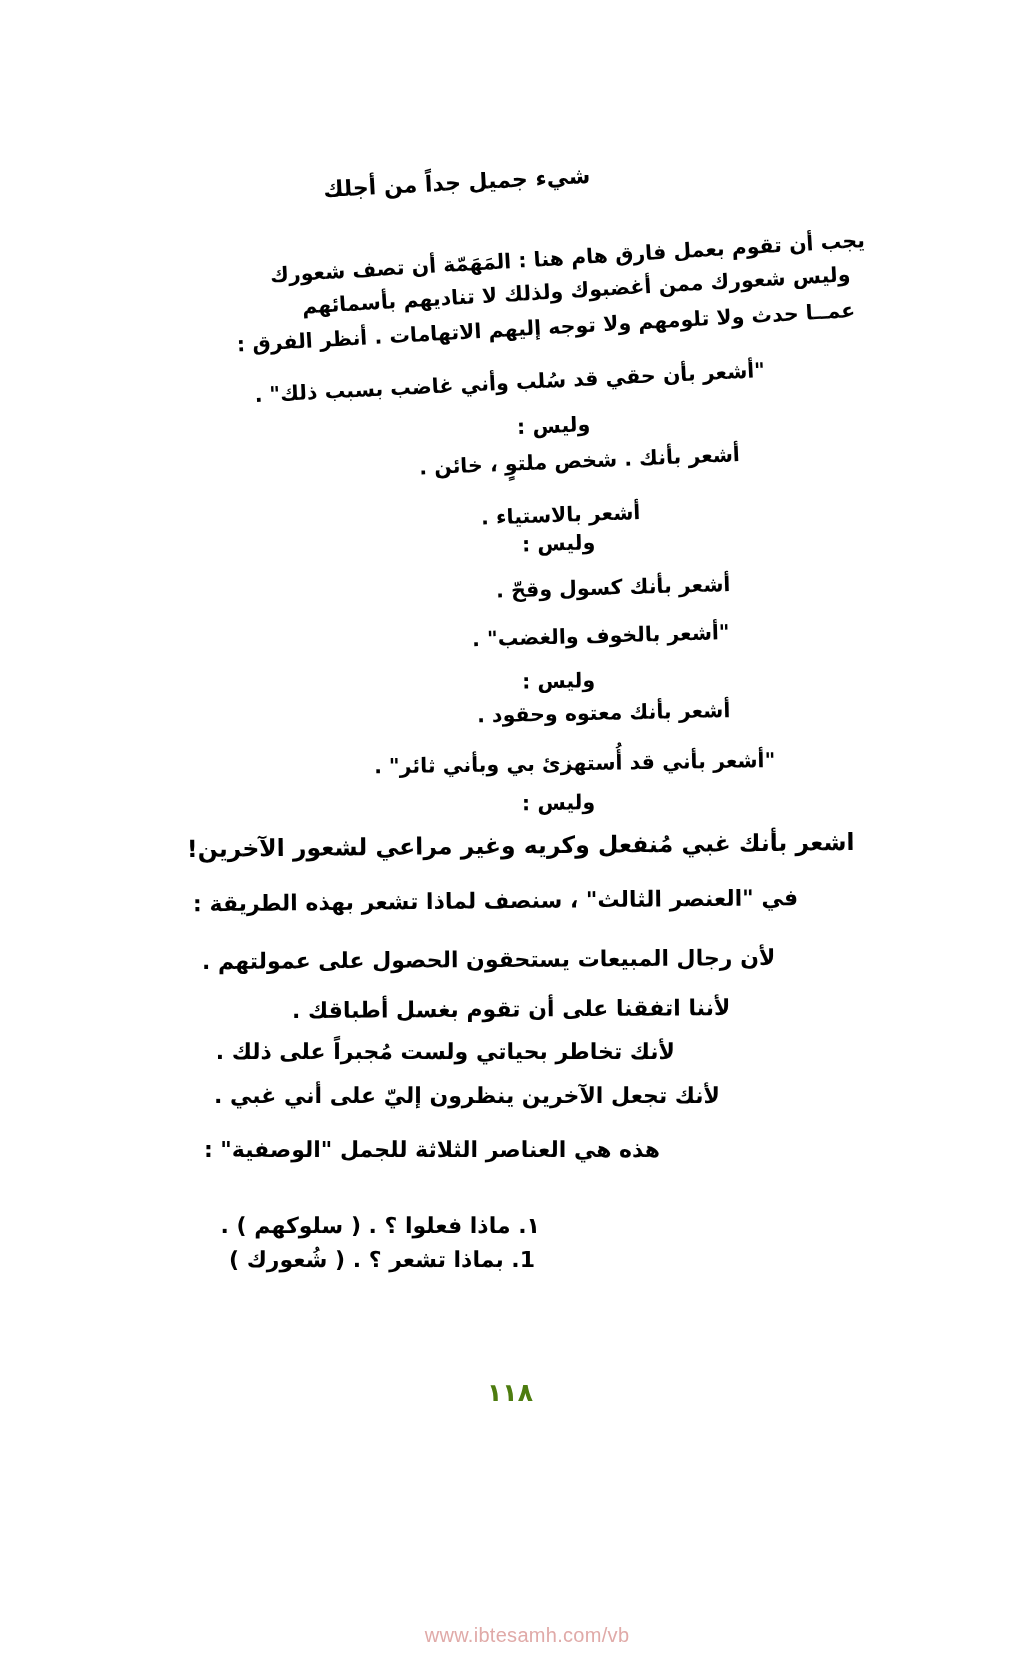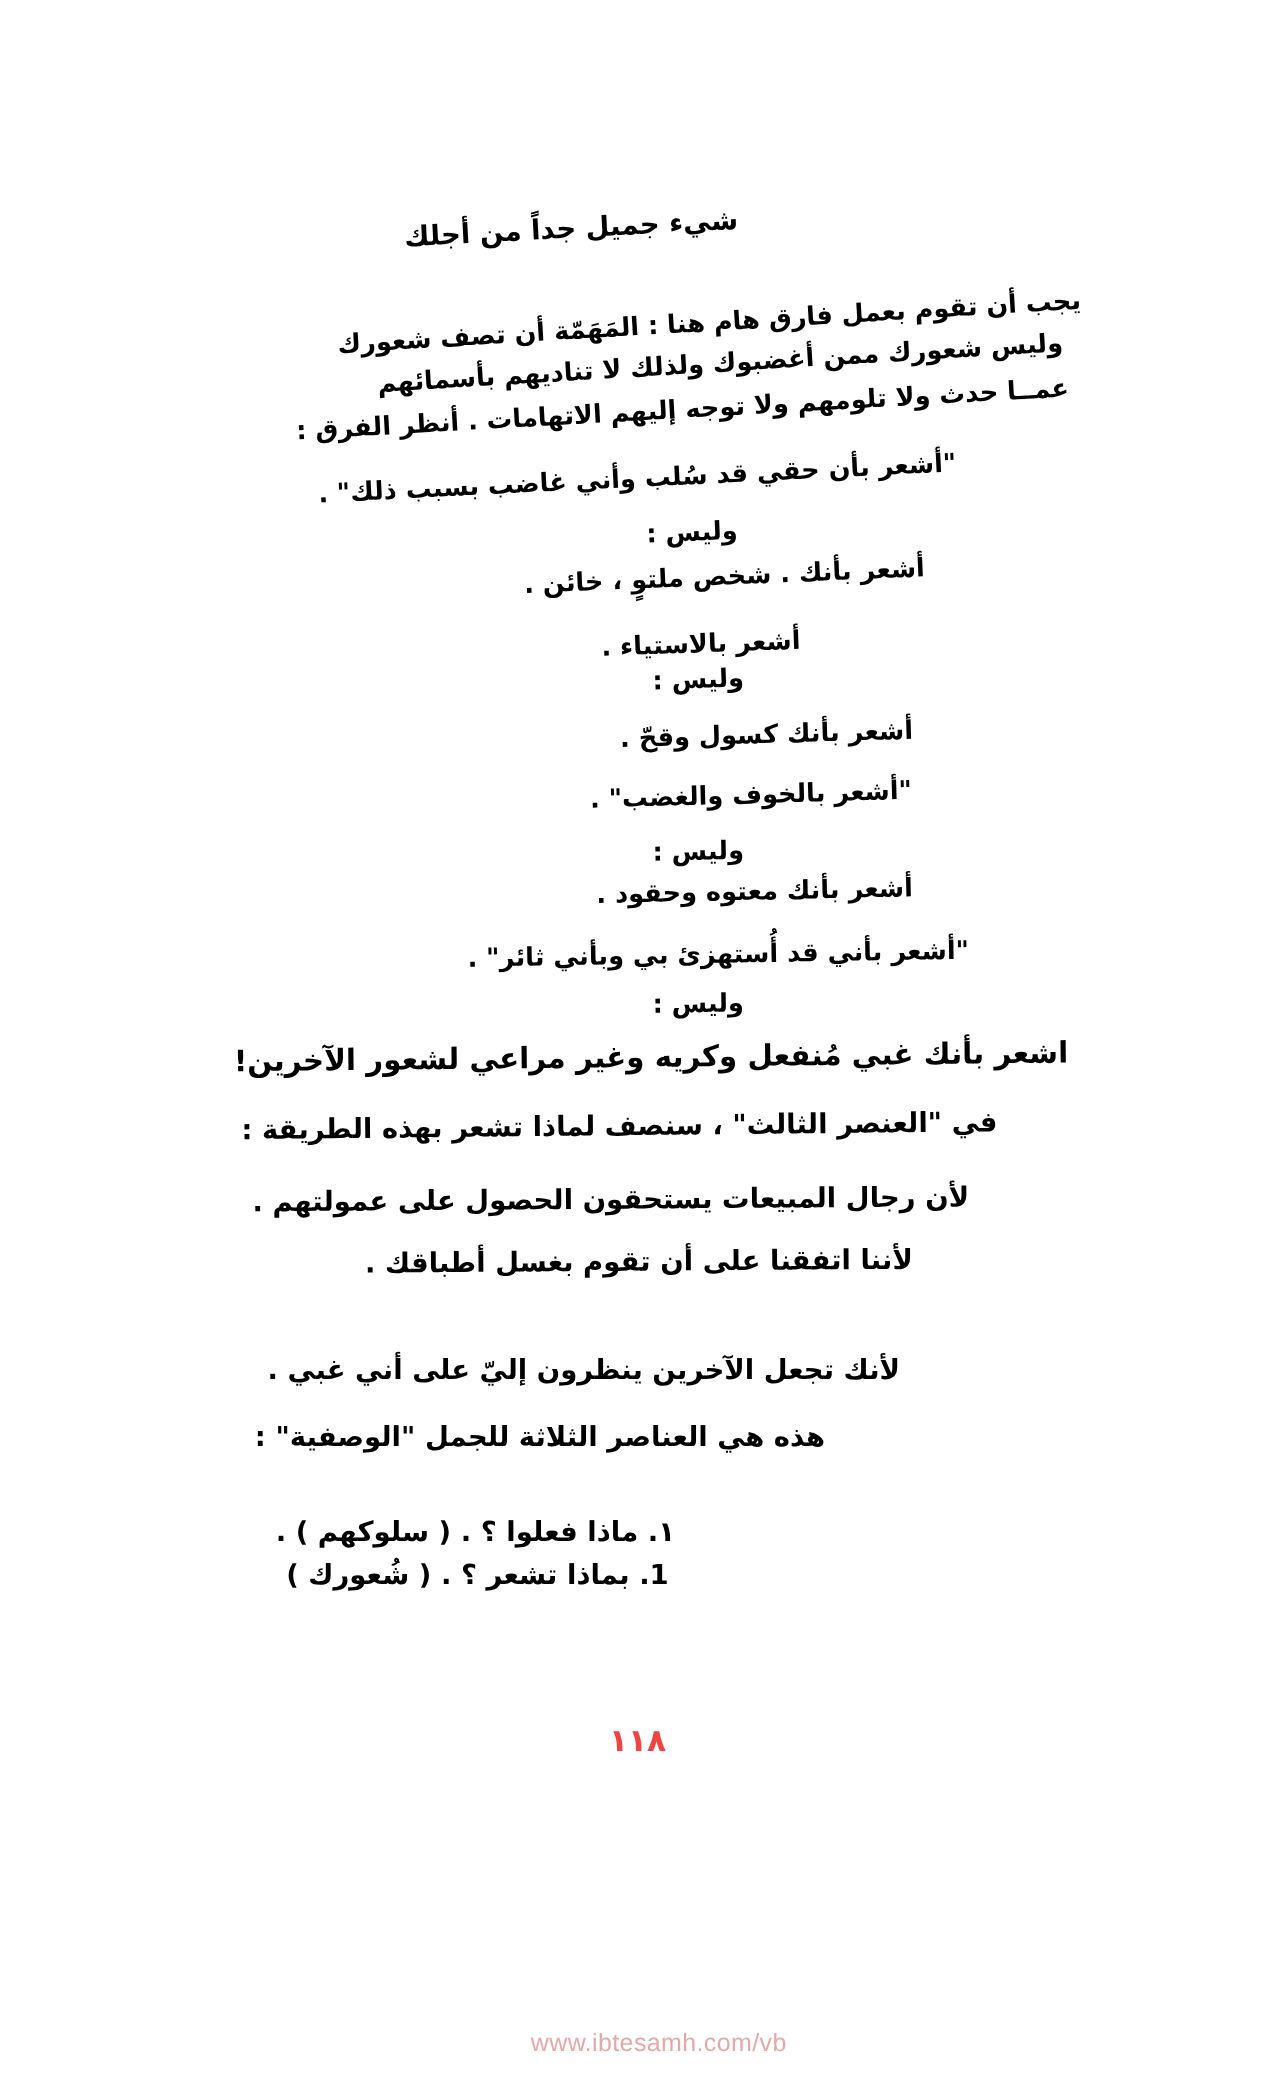--- a/index.html
+++ b/index.html
@@ -70,21 +70,21 @@
 
   
   .page-number {
     position: absolute;
     left: 0;
     right: 0;
     top: 1378px;
     text-align: center;
     font-size: 25px;
     font-weight: 700;
-    color: #ef4444;
+    color: #4d7c0f;
     font-family: "DejaVu Sans", sans-serif;
     direction: rtl;
   }
 
   
   .watermark {
     position: absolute;
     left: 0;
     right: 0;
     top: 1624px;
@@ -134,20 +134,21 @@
     <div class="line sz-sm ink-bold skew-9 transform-origin-r" style="top:790px; right:425px;">وليس :</div>
 
     <div class="line sz-lg ink-bold skew-10 transform-origin-r" style="top:828px; right:165px;">اشعر بأنك غبي مُنفعل وكريه وغير مراعي لشعور الآخرين!</div>
 
     <div class="line sz-md ink-bold skew-10 transform-origin-r" style="top:886px; right:222px;">في "العنصر الثالث" ، سنصف لماذا تشعر بهذه الطريقة :</div>
 
     <div class="line sz-md ink-thin skew-11 transform-origin-r" style="top:946px; right:245px;">لأن رجال المبيعات يستحقون الحصول على عمولتهم .</div>
 
     <div class="line sz-md ink-thin skew-11 transform-origin-r" style="top:996px; right:290px;">لأننا اتفقنا على أن تقوم بغسل أطباقك .</div>
 
+    <div class="line sz-md ink-thin skew-0 transform-origin-r" style="top:1040px; right:345px;">لأنك تخاطر بحياتي ولست مُجبراً على ذلك .</div>
 
     <div class="line sz-md ink-bold skew-0 transform-origin-r" style="top:1138px; right:360px;">هذه هي العناصر الثلاثة للجمل "الوصفية" :</div>
 
     <div class="line sz-md ink-thin skew-0 transform-origin-r" style="top:1084px; right:300px;">لأنك تجعل الآخرين ينظرون إليّ على أني غبي .</div>
 
     <div class="line sz-md ink-bold skew-0 transform-origin-r" style="top:1198px; right:480px;margin-top:16px;">١. ماذا فعلوا ؟ . ( سلوكهم ) .</div>
 
     <div class="line sz-md ink-bold skew-0 transform-origin-r" style="top:1248px; right:485px;">1. بماذا تشعر ؟ . ( شُعورك )</div>
 
 

